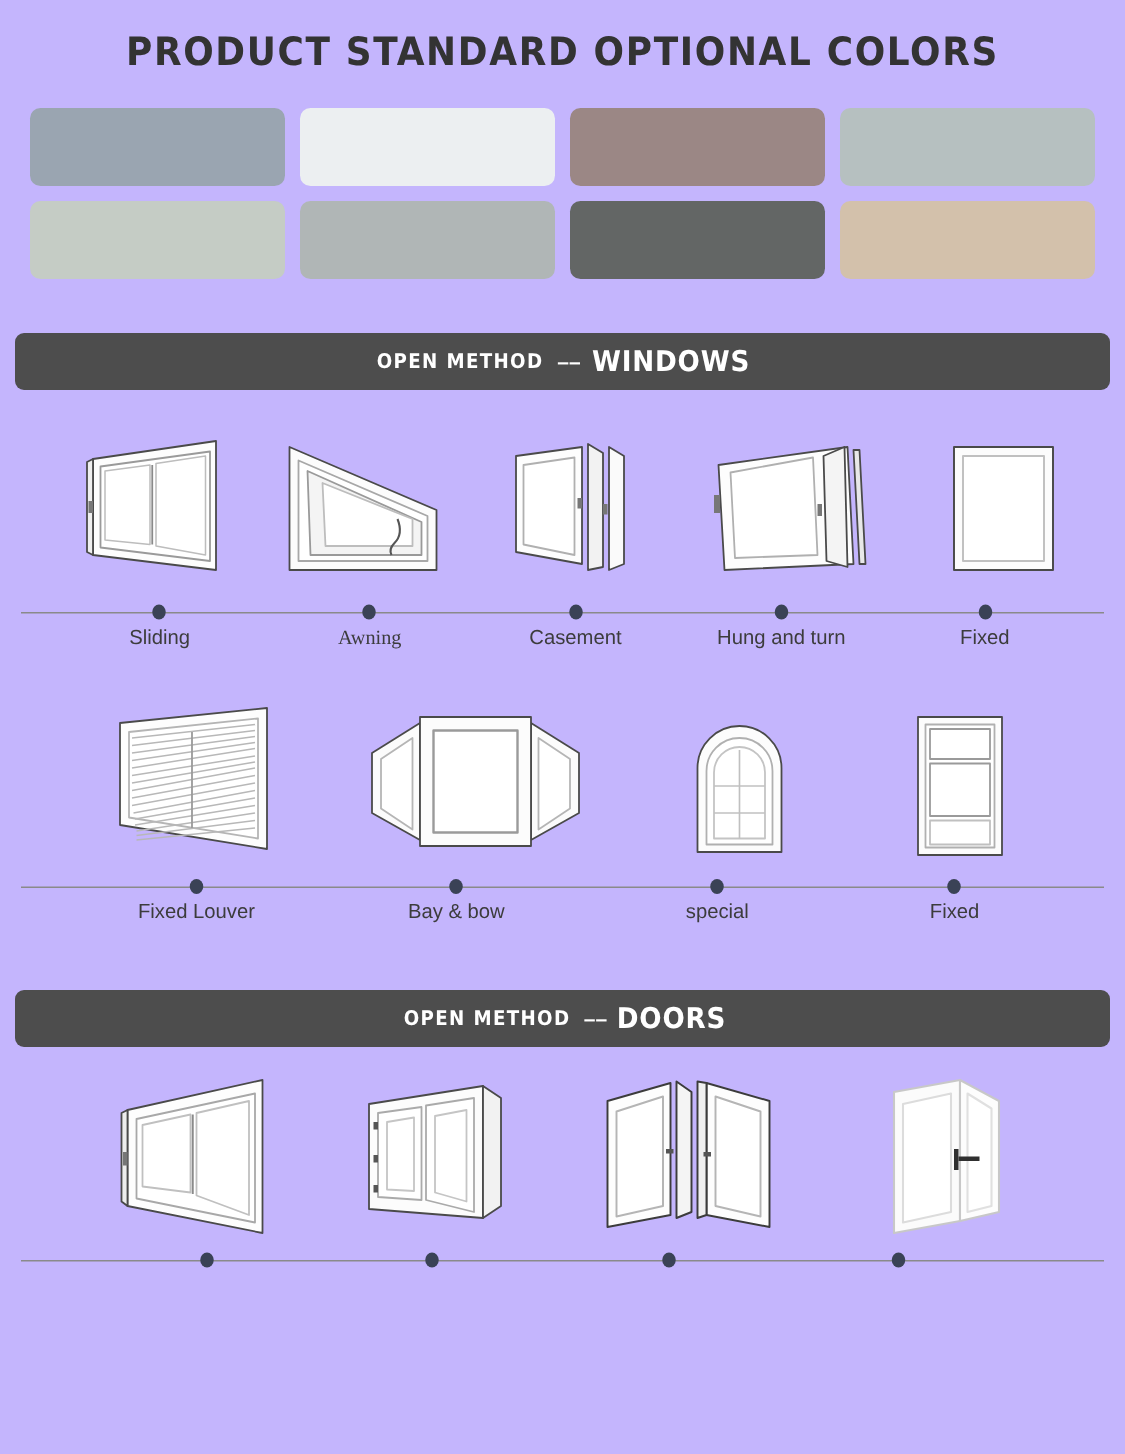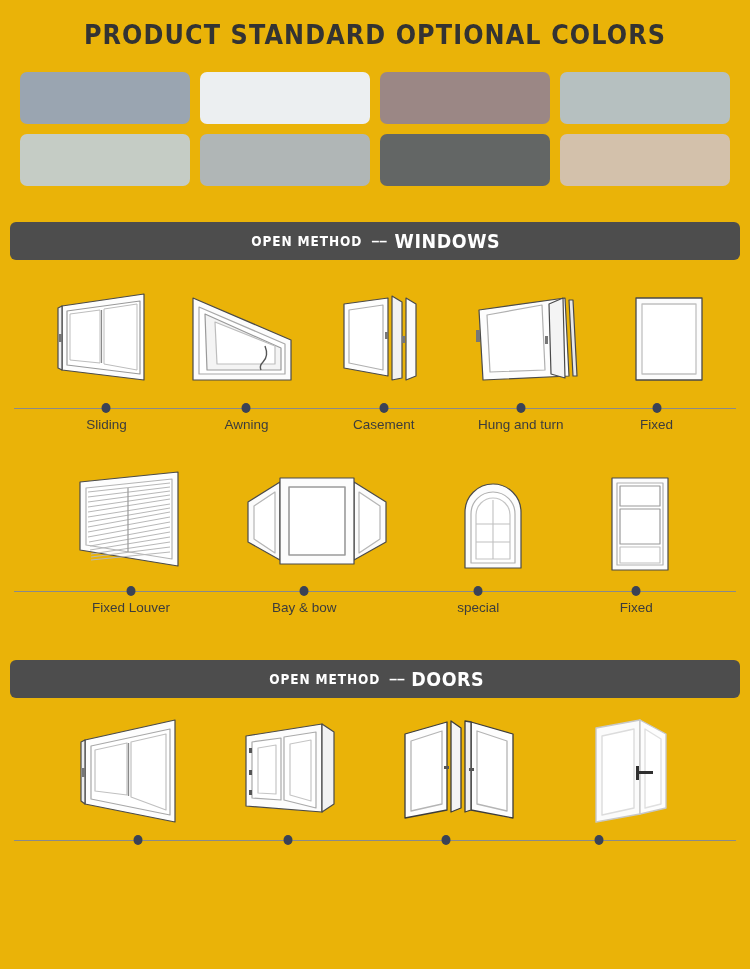--- a/index.html
+++ b/index.html
@@ -2,21 +2,21 @@
 <html><head>
 <meta charset="utf-8">
 <style>
   * { box-sizing: border-box; margin: 0; padding: 0; }
   html, body {
     width: 750px; height: 969px;
     background: #ffffff;
     font-family: "Liberation Sans", sans-serif;
     overflow: hidden;
   }
-  .page { position: relative; width: 750px; height: 969px; background: #eab308; }
+  .page { position: relative; width: 750px; height: 969px; background: #c4b5fd; }
 
   
   .title {
     text-align: center;
     font-size: 26px;
     font-weight: bold;
     letter-spacing: 1.2px;
     color: #333333;
     padding-top: 20px;
     font-family: "DejaVu Sans", sans-serif;
@@ -184,21 +184,21 @@
     <div class="axis-line"></div>
     <div class="axis-dots">
       <span class="dot" style="left: 12.8%;"></span>
       <span class="dot" style="left: 32.2%;"></span>
       <span class="dot" style="left: 51.2%;"></span>
       <span class="dot" style="left: 70.2%;"></span>
       <span class="dot" style="left: 89%;"></span>
     </div>
     <div class="labels">
       <span class="label" style="left: 12.8%;">Sliding</span>
-      <span class="label" style="left: 32.2%;">Awning</span>
+      <span class="label" style="left: 32.2%; font-family: Liberation Serif, serif;">Awning</span>
       <span class="label" style="left: 51.2%;">Casement</span>
       <span class="label" style="left: 70.2%;">Hung and turn</span>
       <span class="label" style="left: 89%;">Fixed</span>
     </div>
   </div>
 
   <div class="icon-row" style="height:120px; margin-top:14px; padding:0 40px;">
 
     <div class="icon-cell">
       <svg width="125" height="115" viewBox="0 0 125 115">

